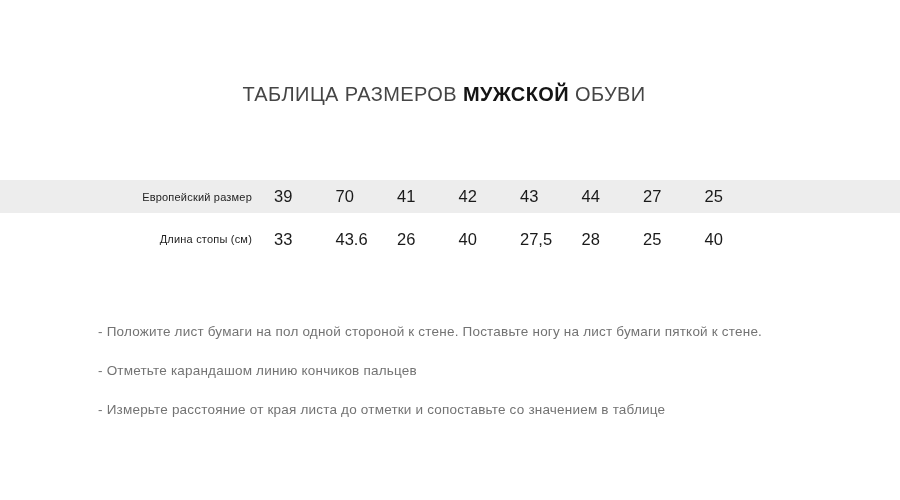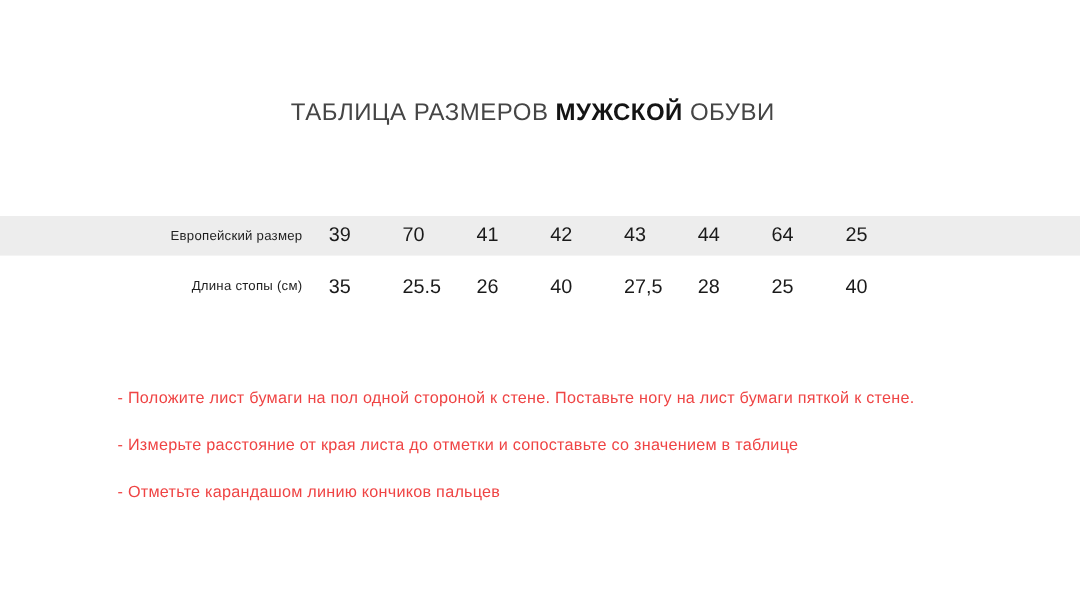--- a/index.html
+++ b/index.html
@@ -69,58 +69,58 @@
     position: absolute;
     top: 325px;
     left: 98px;
     right: 40px;
   }
   .instructions p {
     margin: 0 0 25px 0;
     font-size: 13.5px;
     line-height: 14px;
     letter-spacing: 0.2px;
-    color: #ef4444;
+    color: #737373;
     white-space: nowrap;
   }
 </style>
 </head>
 <body>
 
 <div class="page">
 
   <h1 class="title"><span>ТАБЛИЦА РАЗМЕРОВ </span><span class="emph">МУЖСКОЙ</span><span> ОБУВИ</span></h1>
 
   <div class="size-table">
 
     <div class="trow highlight">
       <div class="tlabel">Европейский размер</div>
       <div class="tcell">39</div>
       <div class="tcell">70</div>
       <div class="tcell">41</div>
       <div class="tcell">42</div>
       <div class="tcell">43</div>
       <div class="tcell">44</div>
-      <div class="tcell">64</div>
+      <div class="tcell">27</div>
       <div class="tcell">25</div>
     </div>
 
     <div class="trow plain">
       <div class="tlabel">Длина стопы (см)</div>
-      <div class="tcell">35</div>
-      <div class="tcell">25.5</div>
+      <div class="tcell">33</div>
+      <div class="tcell">43.6</div>
       <div class="tcell">26</div>
       <div class="tcell">40</div>
       <div class="tcell">27,5</div>
       <div class="tcell">28</div>
       <div class="tcell">25</div>
       <div class="tcell">40</div>
     </div>
 
   </div>
 
   <div class="instructions">
     <p>- Положите лист бумаги на пол одной стороной к стене. Поставьте ногу на лист бумаги пяткой к стене.</p>
+    <p>- Отметьте карандашом линию кончиков пальцев</p>
     <p>- Измерьте расстояние от края листа до отметки и сопоставьте со значением в таблице</p>
-    <p>- Отметьте карандашом линию кончиков пальцев</p>
   </div>
 
 </div>
 
 </body></html>

